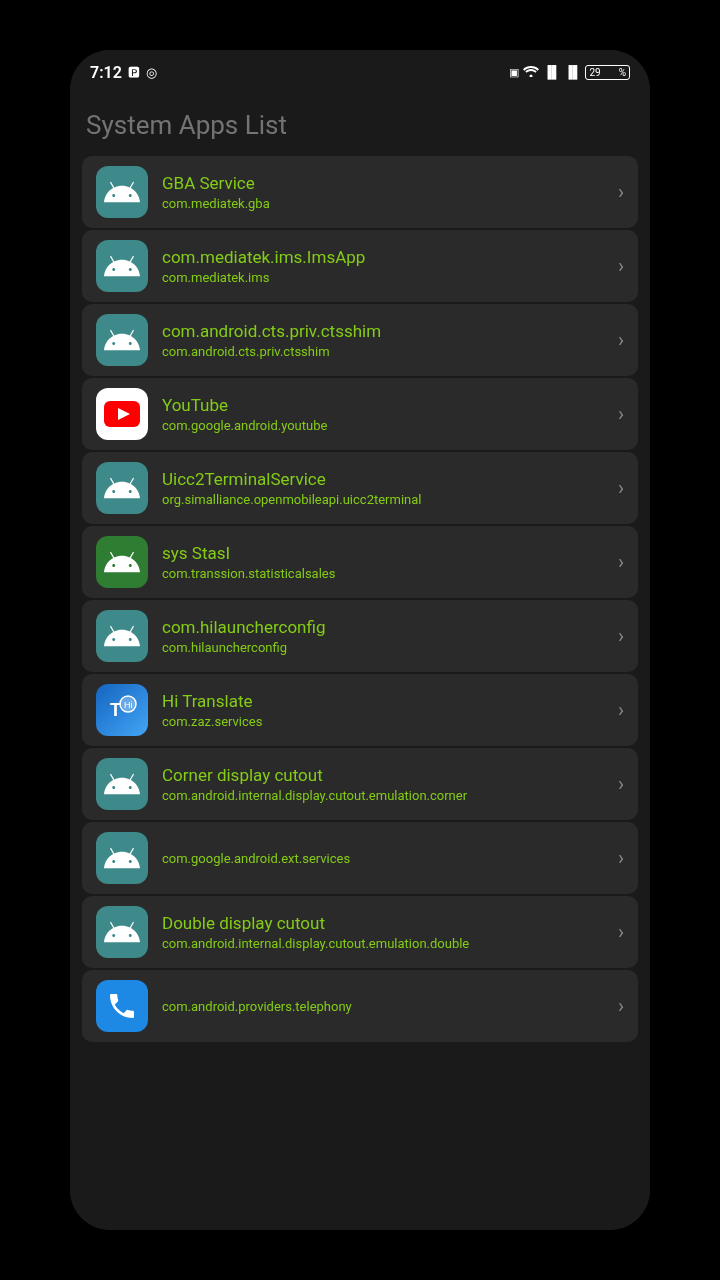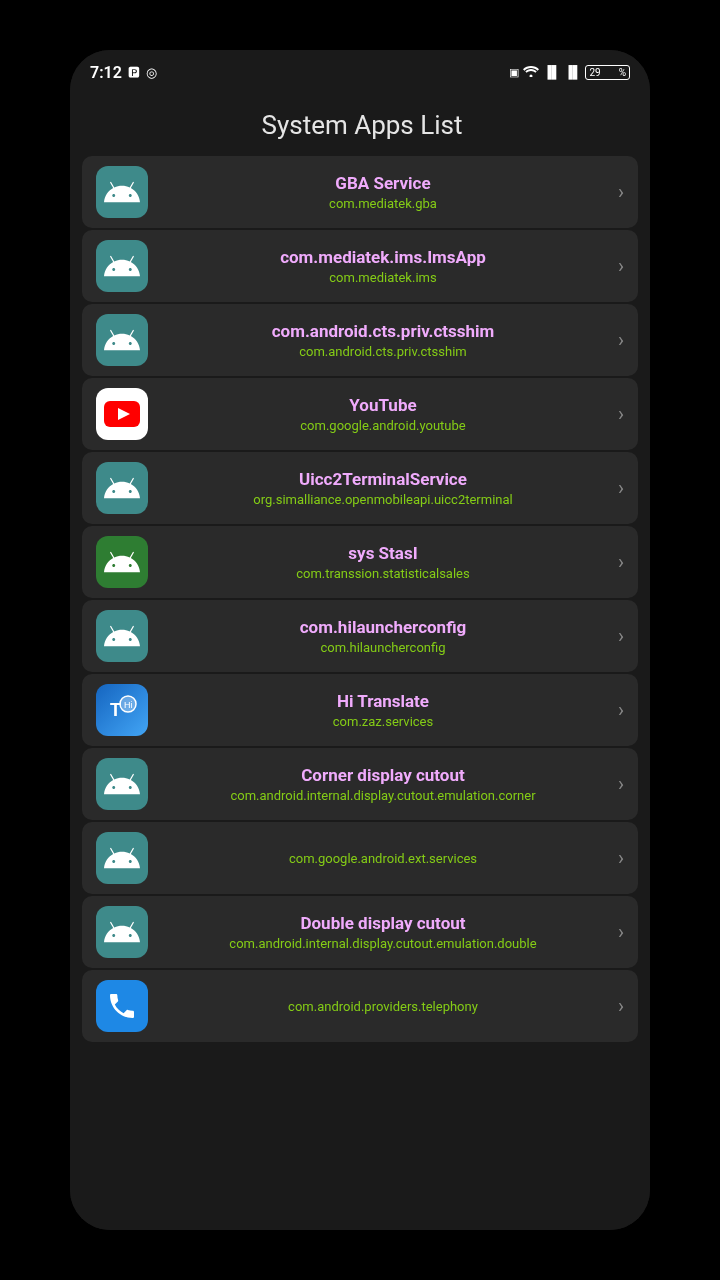--- a/index.html
+++ b/index.html
@@ -19,21 +19,20 @@
     .phone-frame {
       width: 580px;
       height: 1180px;
       background: #1a1a1a;
       border-radius: 40px;
       overflow: hidden;
       display: flex;
       flex-direction: column;
       position: relative;
       box-shadow: 0 0 60px rgba(0,0,0,0.8);
-      text-align: center;
     }
 
     .status-bar {
       height: 44px;
       background: #1a1a1a;
       display: flex;
       align-items: center;
       justify-content: space-between;
       padding: 0 20px;
       flex-shrink: 0;
@@ -82,21 +81,21 @@
 
     .screen-content::-webkit-scrollbar {
       width: 3px;
     }
     .screen-content::-webkit-scrollbar-thumb {
       background: #555;
       border-radius: 2px;
     }
 
     .page-title {
-      color: #e5e5e5;
+      color: #737373;
       font-size: 26px;
       font-weight: 400;
       margin-bottom: 16px;
       padding-left: 4px;
     }
 
     .app-list {
       display: flex;
       flex-direction: column;
       gap: 2px;
@@ -149,23 +148,23 @@
     }
 
     .app-info {
       flex: 1;
       display: flex;
       flex-direction: column;
       gap: 3px;
     }
 
     .app-name {
-      color: #f0abfc;
+      color: #84cc16;
       font-size: 17px;
-      font-weight: 700;
+      font-weight: 400;
     }
 
     .app-package {
       color: #84cc16;
       font-size: 13px;
     }
 
     .chevron {
       color: #888;
       font-size: 20px;

